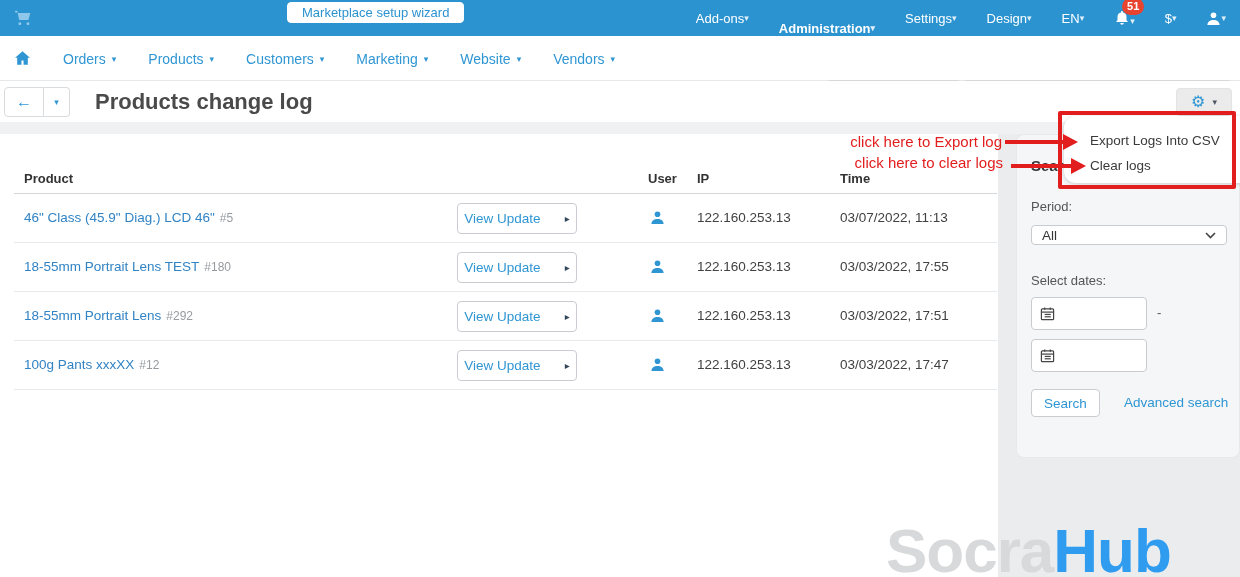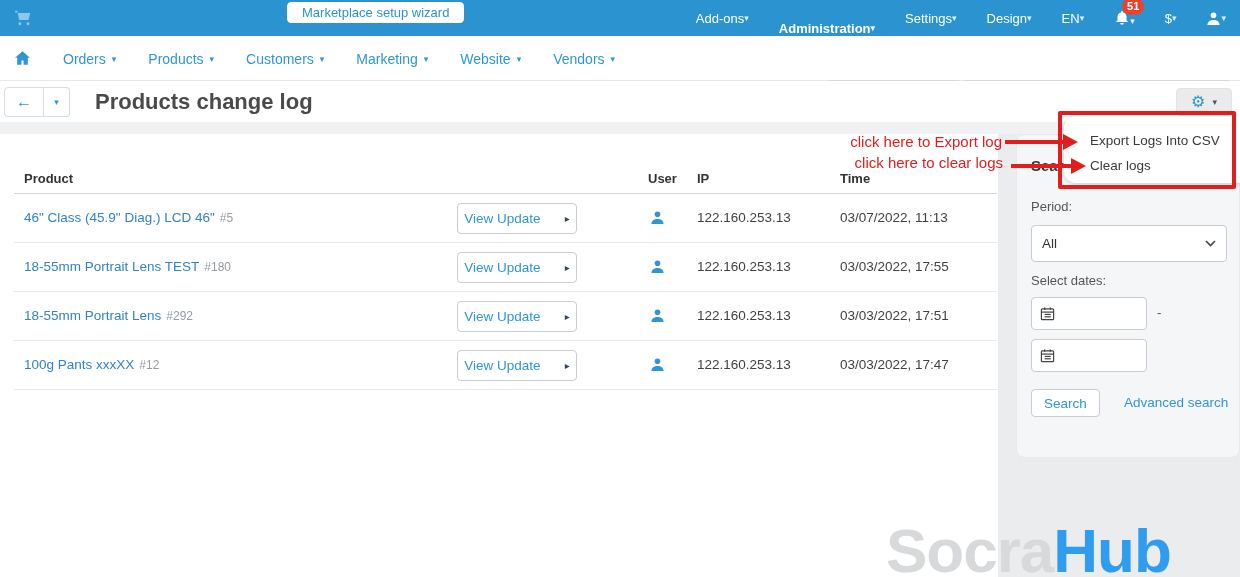--- a/index.html
+++ b/index.html
@@ -63,21 +63,21 @@
   .view-btn .vcaret { color:#33475a; font-size:10px; }
   .user-ic { position:absolute; left:636px; top:16px; color:#2f96d3; cursor:pointer; }
   .trow .ip   { position:absolute; left:683px; top:16px; font-size:13.5px; color:#414141; }
   .trow .time { position:absolute; left:826px; top:16px; font-size:13.5px; color:#414141; }
 
   
   .panel { position:absolute; left:1016px; top:134px; width:224px; height:324px; background:#f5f6f7;
     border:1px solid #e7e9ea; border-radius:8px; }
   .panel-title { position:absolute; left:14px; top:22px; font-size:15px; font-weight:bold; color:#333; }
   .plabel { position:absolute; left:14px; font-size:13px; color:#555; }
-  .selectbox { position:absolute; left:14px; top:90px; width:196px; height:37px; background:#fff; border:1px solid #c8ccd0;
+  .selectbox { position:absolute; left:14px; top:90px; width:196px; height:20px; background:#fff; border:1px solid #c8ccd0;
     border-radius:4px; display:flex; align-items:center; padding:0 10px; font-size:13.5px; color:#333; cursor:pointer; }
   .selectbox .chev { margin-left:auto; }
   .dateinput { position:absolute; left:14px; width:116px; height:33px; background:#fff; border:1px solid #c8ccd0;
     border-radius:4px; display:flex; align-items:center; padding-left:8px; gap:6px; }
   .dateinput input { border:none; outline:none; width:70px; font-size:13px; background:transparent; }
   .range-dash { position:absolute; left:140px; top:170px; font-size:13px; color:#555; }
   .sb-search { position:absolute; left:14px; top:254px; height:28px; padding:0 12px; background:#fff; border:1px solid #c9cdd1;
     border-radius:4px; color:#2f96d3; font-size:13.5px; cursor:pointer; font-family:"Liberation Sans", sans-serif; }
   .adv-link { position:absolute; left:107px; top:260px; font-size:13.5px; color:#2f96d3; text-decoration:none; cursor:pointer; }
 

